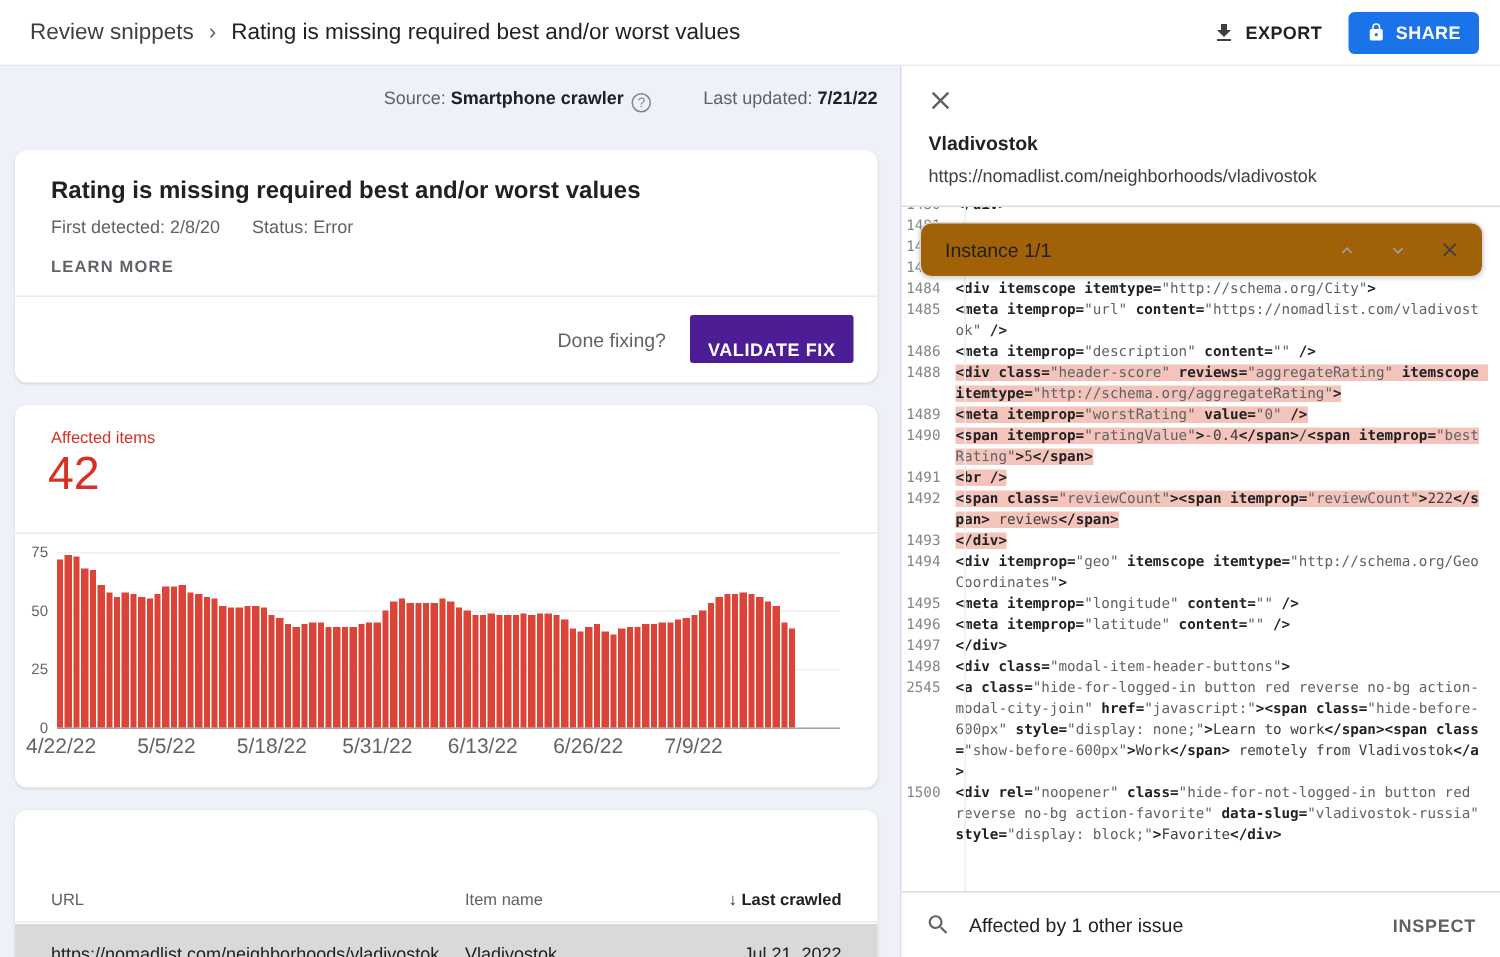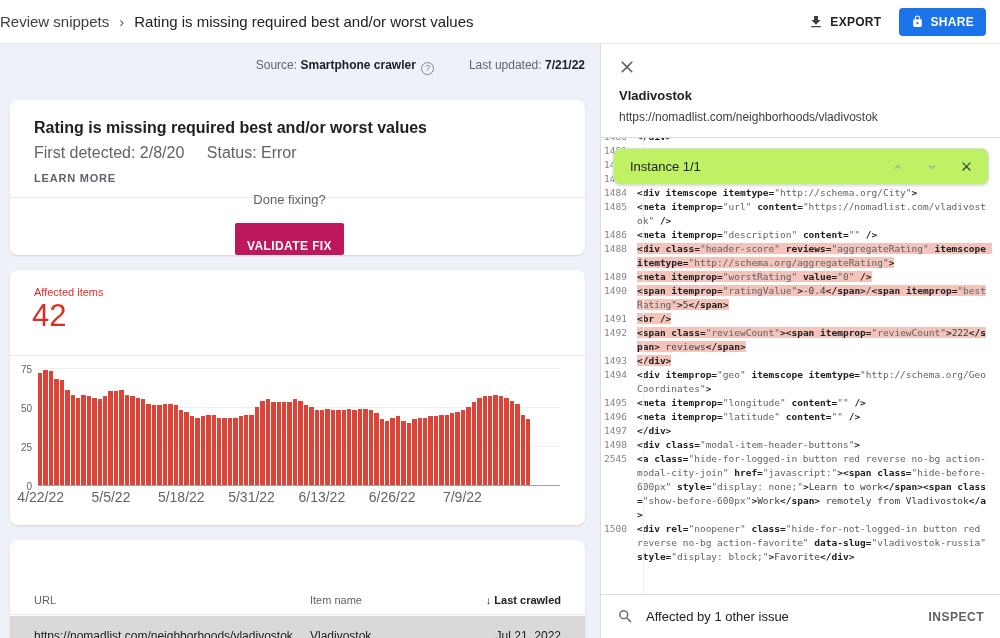--- a/index.html
+++ b/index.html
@@ -1,44 +1,44 @@
 <!DOCTYPE html>
 <html><head>
 <meta charset="utf-8">
 <style>
   * { margin:0; padding:0; box-sizing:border-box; }
   html,body { width:1000px; height:638px; overflow:hidden; }
   body { background:#eef1f8; font-family:"Liberation Sans", sans-serif; color:#202124; position:relative; }
 
   
   .topbar { position:absolute; left:0; top:0; width:1000px; height:44px; background:#fff; border-bottom:1px solid #e8eaed; display:flex; align-items:center; z-index:5; }
-  .breadcrumb { display:flex; align-items:center; gap:10px; font-size:15px; }
+  .breadcrumb { display:flex; align-items:center; gap:10px; padding-left:20px; font-size:15px; }
   .crumb-parent { color:#3c4043; cursor:pointer; }
   .crumb-sep { color:#5f6368; font-size:15px; }
   .crumb-title { color:#202124; }
   .topbar-right { margin-left:auto; display:flex; align-items:center; gap:18px; padding-right:14px; }
   .export-btn { display:flex; align-items:center; gap:6px; font-size:12px; font-weight:bold; letter-spacing:.3px; color:#202124; cursor:pointer; }
   .share-btn { display:flex; align-items:center; gap:6px; background:#1a73e8; color:#fff; font-size:12px; font-weight:bold; letter-spacing:.3px; height:28px; padding:0 12px; border-radius:4px; border:none; cursor:pointer; }
 
   
   .meta-row { position:absolute; left:10px; top:58px; width:575px; text-align:right; font-size:12px; color:#5f6368; }
   .meta-row b { color:#202124; font-weight:bold; }
   .help-circle { display:inline-flex; align-items:center; justify-content:center; width:13px; height:13px; border:1px solid #80868b; border-radius:50%; font-size:9px; color:#80868b; margin:0 2px; vertical-align:-2px; }
   .meta-gap { display:inline-block; width:26px; }
 
   .card { position:absolute; left:10px; width:575px; background:#fff; border-radius:8px; box-shadow:0 1px 2px rgba(60,64,67,.15); }
   .card1 { top:100px; height:155px; }
   .issue-title { padding:19px 24px 0; font-size:16px; font-weight:bold; color:#202124; }
-  .issue-sub { padding:7px 24px 0; font-size:16px; color:#5f6368; }
+  .issue-sub { padding:7px 24px 0; font-size:12px; color:#5f6368; }
   .issue-sub span { margin-right:18px; }
   .learn-more { position:absolute; left:24px; top:72px; font-size:11px; font-weight:bold; letter-spacing:.8px; color:#5f6368; cursor:pointer; }
   .card1-divider { position:absolute; left:0; top:97px; width:100%; border-top:1px solid #e8eaed; }
-  .card1-footer { position:absolute; left:0; top:97px; width:100%; height:58px; display:flex; align-items:center; justify-content:flex-end; gap:16px; padding-right:16px;flex-direction:column; }
+  .card1-footer { position:absolute; left:0; top:97px; width:100%; height:58px; display:flex; align-items:center; justify-content:flex-end; gap:16px; padding-right:16px; }
   .done-fixing { font-size:13px; color:#5f6368; }
-  .validate-btn { background:#be185d; color:#fff; border:none; border-radius:2px; height:30px; padding:16px 12px; font-size:12px; font-weight:bold; letter-spacing:.4px; cursor:pointer; }
+  .validate-btn { background:#4c1d95; color:#fff; border:none; border-radius:2px; height:30px; padding:16px 12px; font-size:12px; font-weight:bold; letter-spacing:.4px; cursor:pointer; }
 
   .card2 { top:270px; height:255px; }
   .affected-label { position:absolute; left:24px; top:16px; font-size:11px; color:#d93025; }
   .affected-count { position:absolute; left:22px; top:28px; font-size:31px; color:#d93025; }
   .card2-divider { position:absolute; left:0; top:85px; width:100%; border-top:1px solid #e8eaed; }
   .plot { position:absolute; left:28px; top:98px; width:522px; height:117px; }
   .gridline { position:absolute; left:0; width:100%; border-top:1px solid #eef0f3; }
   .gridline.zero { border-top:1px solid #9aa0a6; }
   .ylab { position:absolute; right:calc(100% + 6px); transform:translateY(-50%); font-size:10px; color:#5f6368; white-space:nowrap; }
   .bars { position:absolute; left:0; bottom:0; width:492px; height:117px; display:flex; align-items:flex-end; gap:1px; }
@@ -71,21 +71,21 @@
   .code-inner { position:relative; margin-top:-8px; }
   .num-rule { position:absolute; left:42px; top:94px; height:456px; border-left:1px solid #eceef1; }
   .code-row { display:flex; font-family:"DejaVu Sans Mono", monospace; font-size:9.5px; line-height:14px; }
   .code-num { width:36px; flex:none; text-align:right; padding-right:10px; color:#80868b; }
   .code-text { flex:1; margin-right:12px; white-space:pre-wrap; word-break:break-all; color:#3c4043; }
   .code-text .c-tag { font-weight:bold; color:#202124; }
   .code-text .c-val { color:#5f6368; }
   .code-text .c-txt { color:#3c4043; }
   .line-hl { background:#f4c3ba; }
 
-  .instance-bar { position:absolute; left:12px; top:104px; width:376px; height:37px; background:#bef264; border:1px solid #dadce0; border-radius:8px; box-shadow:0 1px 3px rgba(60,64,67,.2); z-index:3; display:flex; align-items:center; }
+  .instance-bar { position:absolute; left:12px; top:104px; width:376px; height:37px; background:#a16207; border:1px solid #dadce0; border-radius:8px; box-shadow:0 1px 3px rgba(60,64,67,.2); z-index:3; display:flex; align-items:center; }
   .instance-label { font-size:13px; color:#202124; padding-left:16px; }
   .instance-icons { margin-left:auto; display:flex; align-items:center; gap:20px; padding-right:14px; }
   .inst-icon { cursor:pointer; display:flex; }
 
   .panel-footer { position:absolute; left:0; bottom:0; width:100%; height:44px; border-top:1px solid #dadce0; display:flex; align-items:center; background:#fff; z-index:3; }
   .footer-search { margin-left:16px; display:flex; }
   .footer-text { margin-left:12px; font-size:13px; color:#202124; }
   .inspect-btn { margin-left:auto; margin-right:16px; font-size:12px; font-weight:bold; letter-spacing:.5px; color:#5f6368; cursor:pointer; }
 </style>
 </head>

